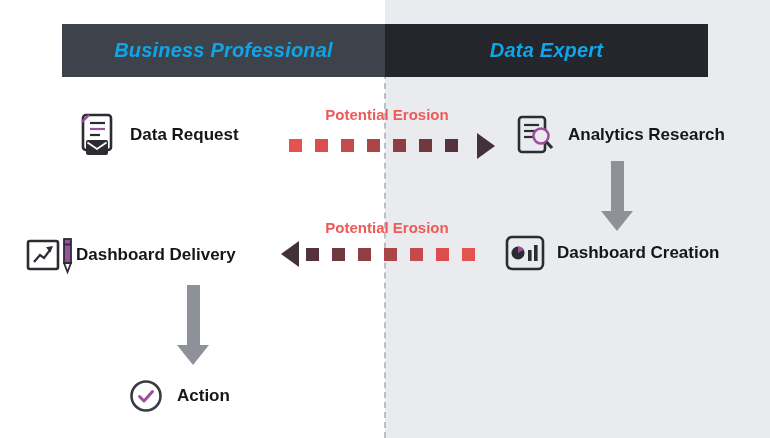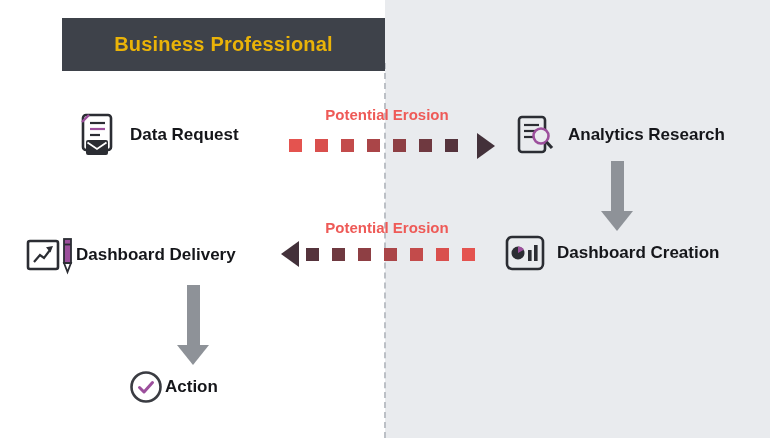--- a/index.html
+++ b/index.html
@@ -21,26 +21,27 @@
     background: #e9ebee;
   }
   .divider {
     position: absolute;
     left: 384px; top: 63px;
     width: 0; height: 375px;
     border-left: 2px dashed #bcc0c6;
   }
   .header {
     position: absolute;
-    top: 18px;
+    top: 24px;
     width: 323px; height: 53px;
     display: flex; align-items: center; justify-content: center;
-    color: #eab308;
+    color: #0ea5e9;
     font-size: 20px; font-weight: 700;
     letter-spacing: 0.2px;
+    font-style: italic;
   }
   .header-left  { left: 62px;  background: #3e424a; }
   .header-right { left: 385px; background: #24262c; }
 
   .node {
     position: absolute;
     display: flex; align-items: center;
   }
   .node .icon { display: inline-flex; flex: 0 0 auto; }
   .node-label {
@@ -93,20 +94,23 @@
 </head>
 <body>
 
 <div class="canvas">
 
   <div class="panel-right"></div>
   <div class="divider"></div>
 
   <div class="header header-left">
     <span>Business Professional</span>
+  </div>
+  <div class="header header-right">
+    <span>Data Expert</span>
   </div>
 
   <div class="node" style="left:78px; top:112px; gap:14px;">
     <span class="icon">
       <svg width="38" height="45" viewBox="0 0 38 45">
         <rect x="5" y="3" width="28" height="35" rx="3" fill="none" stroke="#2b2d33" stroke-width="2.6"></rect>
         <line x1="4" y1="10" x2="11" y2="3" stroke="#9c4f9c" stroke-width="2.4"></line>
         <line x1="12" y1="11" x2="27" y2="11" stroke="#2b2d33" stroke-width="2.2"></line>
         <line x1="12" y1="17" x2="27" y2="17" stroke="#9c4f9c" stroke-width="2.2"></line>
         <line x1="12" y1="23" x2="22" y2="23" stroke="#2b2d33" stroke-width="2.2"></line>
@@ -185,21 +189,21 @@
       </svg>
     </span>
     <span class="node-label">Dashboard Delivery</span>
   </div>
 
   <div class="down-arrow" style="left:177px; top:285px;">
     <div class="shaft" style="height:60px;"></div>
     <div class="head"></div>
   </div>
 
-  <div class="node" style="left:128px; top:369px; gap:1px;">
+  <div class="node" style="left:128px; top:378px; gap:13px;">
     <span class="icon">
       <svg width="36" height="36" viewBox="0 0 36 36">
         <circle cx="18" cy="18" r="14.5" fill="none" stroke="#3a3c42" stroke-width="2.6"></circle>
         <path d="M11.5 18.5 L16 23 L24.5 13.5" fill="none" stroke="#9c4f9c" stroke-width="3" stroke-linecap="round" stroke-linejoin="round"></path>
       </svg>
     </span>
     <span class="node-label">Action</span>
   </div>
 
 </div>

